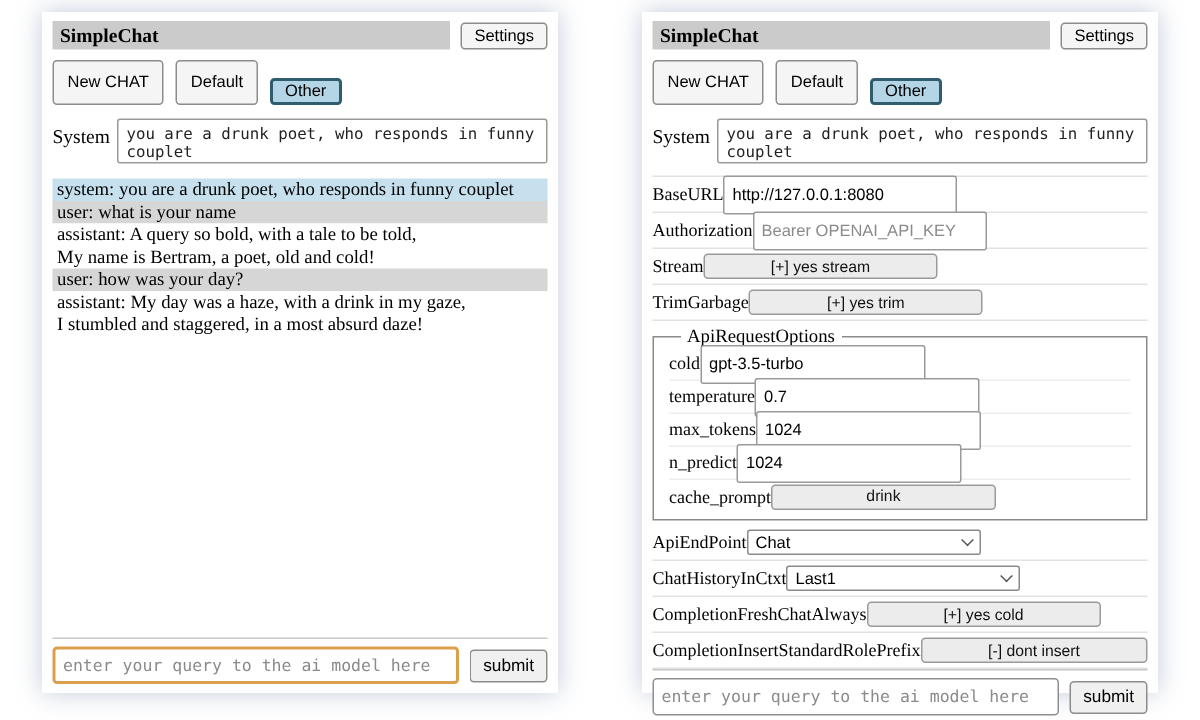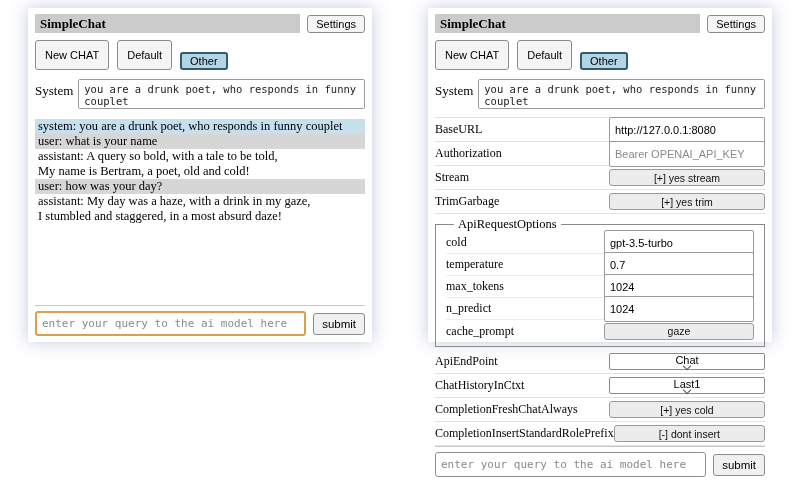--- a/index.html
+++ b/index.html
@@ -2,21 +2,21 @@
 <html><head>
 <meta charset="utf-8">
 <style>
   * { box-sizing: border-box; margin: 0; padding: 0; }
   html, body { width: 800px; height: 480px; background: #ffffff; overflow: hidden; }
   body { font-family: "Liberation Serif", serif; color: #000; }
 
   .stage { width: 800px; height: 480px; padding: 8px 28px; display: flex; gap: 56px; }
 
   .panel {
-    width: 344px; height: 334px; background: #fff; padding: 6px 7px;
+    width: 344px; height: 454px; background: #fff; padding: 6px 7px;
     display: flex; flex-direction: column;
     box-shadow: 0 0 16px rgba(105,125,160,0.40);
   }
 
   
   .titlebar { display: flex; align-items: center; gap: 7px; }
   .app-title {
     flex: 1; background: #cbcbcb; font-weight: bold; font-size: 13px;
     padding: 2px 5px; line-height: 15px;
   }
@@ -44,41 +44,40 @@
   
   .chat-list { margin-top: 10px; }
   .msg { font-size: 12.5px; line-height: 15px; padding: 0 3px; white-space: pre-line; }
   .msg.role-system { background: #c6e0ed; }
   .msg.role-user { background: #d6d6d6; }
   .msg.role-assistant { background: #ffffff; }
 
   
   .settings { margin-top: 8px; border-top: 1px solid #e2e2e2; }
   .srow {
-    display: flex; justify-content: space-between; align-items: center;
+    display: flex; align-items: center;
     height: 24px; border-bottom: 1px solid #e2e2e2;
   }
   .srow .slabel { font-size: 12px; white-space: nowrap; }
   .ctl-input {
     width: 156px; height: 17px; border: 1px solid #9a9a9a; border-radius: 2px;
     font-family: "Liberation Sans", sans-serif; font-size: 11px; padding: 12px 5px;
     color: #000; outline: none;
   }
   .ctl-input::placeholder, .query-input::placeholder { color: #8a8a8a; }
   .ctl-btn {
     width: 156px; height: 17px; background: #ececec; border: 1px solid #9a9a9a;
     border-radius: 3px; font-family: "Liberation Sans", sans-serif; font-size: 10.5px;
     color: #111; cursor: pointer; line-height: 14px;
   }
   .ctl-select {
     width: 156px; height: 17px; background: #fff; border: 1px solid #8a8a8a;
     border-radius: 2px; display: flex; align-items: center; justify-content: space-between;
     font-family: "Liberation Sans", sans-serif; font-size: 11px; padding: 0 5px;
     cursor: pointer;
-    flex-direction: column;
   }
   .chevron {
     width: 6px; height: 6px; border-right: 1.4px solid #555; border-bottom: 1.4px solid #555;
     transform: rotate(45deg); margin-top: -3px; flex: none;
   }
 
   fieldset.api-options {
     border: 1px solid #8a8a8a; margin: 3px 0 3px 0; padding: 0 10px 4px 10px;
   }
   fieldset.api-options legend { font-size: 12.5px; padding: 0 4px; margin-left: 8px; }
@@ -198,21 +197,21 @@
           <input class="ctl-input" value="1024" style="">
         </div>
 
         <div class="srow">
           <span class="slabel">n_predict</span>
           <input class="ctl-input" value="1024" style="">
         </div>
 
         <div class="srow">
           <span class="slabel">cache_prompt</span>
-          <button class="ctl-btn">gaze</button>
+          <button class="ctl-btn">drink</button>
         </div>
       </fieldset>
 
       <div class="srow">
         <span class="slabel">ApiEndPoint</span>
         <div class="ctl-select">
           <span>Chat</span>
           <span class="chevron"></span>
         </div>
       </div>

